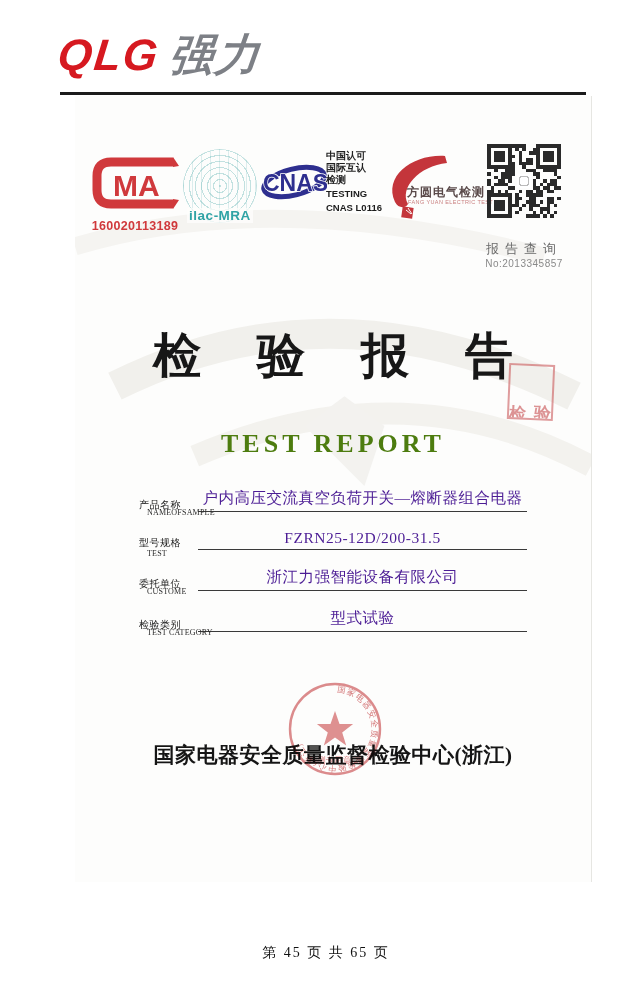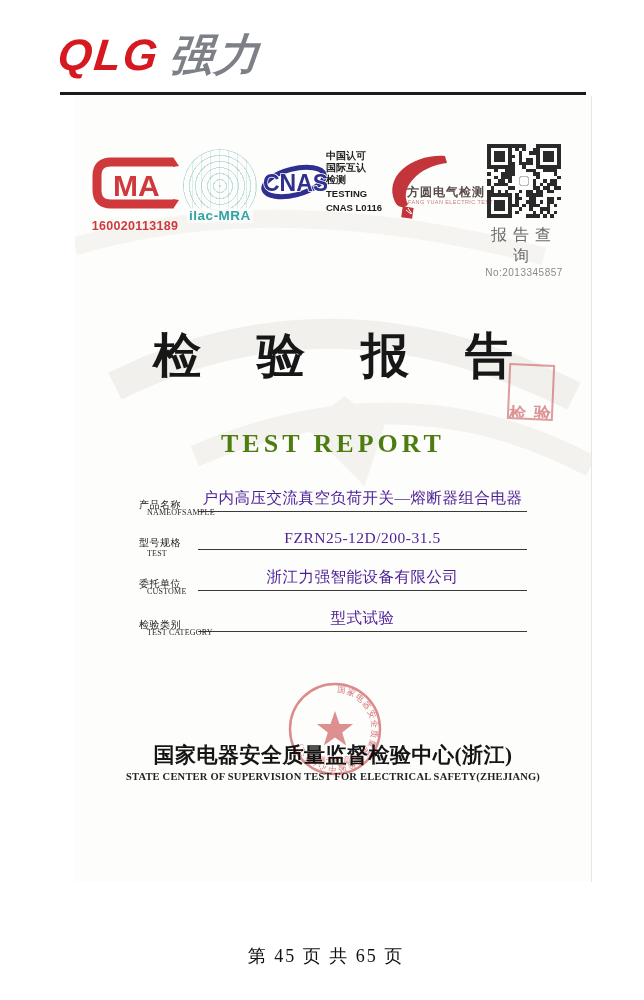--- a/index.html
+++ b/index.html
@@ -37,21 +37,21 @@
                font-weight:bold; }
   .cnas-side .en { font-family:"Liberation Sans", sans-serif; font-size:9.5px; line-height:11.5px;
                    font-weight:bold; color:#1c1c1c; margin-top:2px; }
   .fy { position:absolute; left:292px; top:8px; width:110px; }
   .fy-text { position:absolute; left:32px; top:32px; font-size:12px; font-weight:bold; color:#5a4a4a;
              letter-spacing:1px; white-space:nowrap; }
   .fy-en { position:absolute; left:33px; top:47px; font-size:5.5px; color:#c97f7f;
            font-family:"Liberation Sans", sans-serif; letter-spacing:.4px; white-space:nowrap; }
   .qr-wrap { position:absolute; left:398px; top:0px; width:86px; text-align:center; }
   .qr { width:74px; height:74px; margin:0 auto; }
-  .qr-cap { margin-top:3px; font-size:16px; color:#6b6b6b; letter-spacing:6px; }
+  .qr-cap { margin-top:18px; font-size:13px; color:#6b6b6b; letter-spacing:6px; }
   .qr-num { font-size:10px; color:#8a8a8a; font-family:"Liberation Sans", sans-serif; letter-spacing:.5px; }
 
   
   .title-cn { position:absolute; left:0; top:228px; width:100%; text-align:center;
               font-size:48px; font-weight:bold; letter-spacing:22px; text-indent:22px; color:#171717; }
   .title-en { position:absolute; left:0; top:293px; width:100%; text-align:center;
               font-size:26px; font-weight:bold; letter-spacing:4px; color:#4d7c0f;margin-top:40px; }
 
   
   .sq-stamp { position:absolute; left:433px; top:268px; width:46px; height:56px;
@@ -73,21 +73,21 @@
             font-size:21px; font-weight:bold; color:#151515; letter-spacing:.5px; }
   .org-en { position:absolute; left:0; top:675px; width:100%; text-align:center;
             font-size:10.5px; font-weight:bold; color:#222; letter-spacing:.2px; }
   .org-sub { position:absolute; left:0; top:700px; width:100%; text-align:center;
              font-size:13.5px; font-weight:bold; color:#1a1a1a; letter-spacing:4px; }
   .round-stamp { position:absolute; left:211px; top:584px; width:98px; height:98px;
                  mix-blend-mode:multiply; opacity:.9; }
 
   
   .footer { position:absolute; left:0; top:944px; width:100%; text-align:center;
-            font-size:18px; color:#111; letter-spacing:2px;padding-left:8px; }
+            font-size:14px; color:#111; letter-spacing:2px;padding-left:8px; }
 </style>
 </head>
 <body>
 
 <div class="logo">
   <span class="red">QLG</span><span class="gray">强力</span>
 </div>
 <div class="header-rule"></div>
 
 <div class="sheet">
@@ -400,21 +400,20 @@
       <span class="fsub">CUSTOME</span>
     </div>
     <div class="frow">
       <span class="flabel">检验类别</span>
       <span class="fline">型式试验</span>
       <span class="fsub">TEST CATEGORY</span>
     </div>
   </div>
 
   <div class="org-cn">国家电器安全质量监督检验中心(浙江)</div>
-  <div class="org-en">STATE CENTER OF SUPERVISION TEST FOR ELECTRICAL SAFETY(ZHEJIANG)</div>
 
   <svg class="round-stamp" viewBox="0 0 98 98">
     <defs>
       <path id="ringPath" d="M 49,12 a 37,37 0 1,1 -0.01,0" fill="none"></path>
     </defs>
     <circle cx="49" cy="49" r="45" fill="none" stroke="rgba(210,105,107,.85)" stroke-width="2.4"></circle>
     <polygon points="49,31 53.5,43.9 67.1,44.1 56.2,52.4 60.2,65.4 49,57.6 37.8,65.4 41.8,52.4 30.9,44.1 44.5,43.9" fill="rgba(214,110,112,.85)"></polygon>
     <text font-size="8.2" fill="rgba(202,82,84,.9)" letter-spacing="1.2">
       <textPath href="#ringPath" startOffset="2">国家电器安全质量监督检验中心(浙江)</textPath>
     </text>

